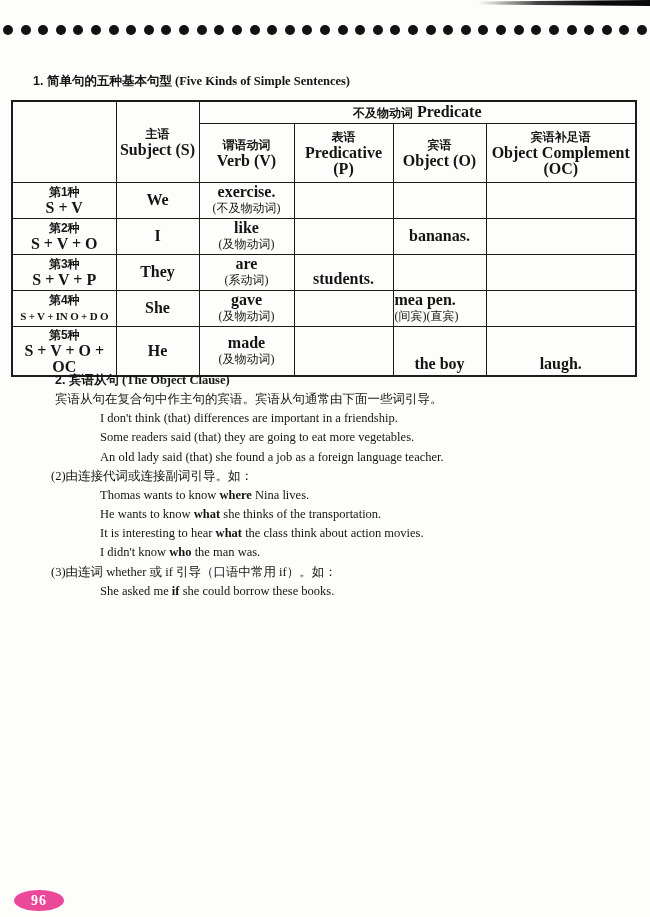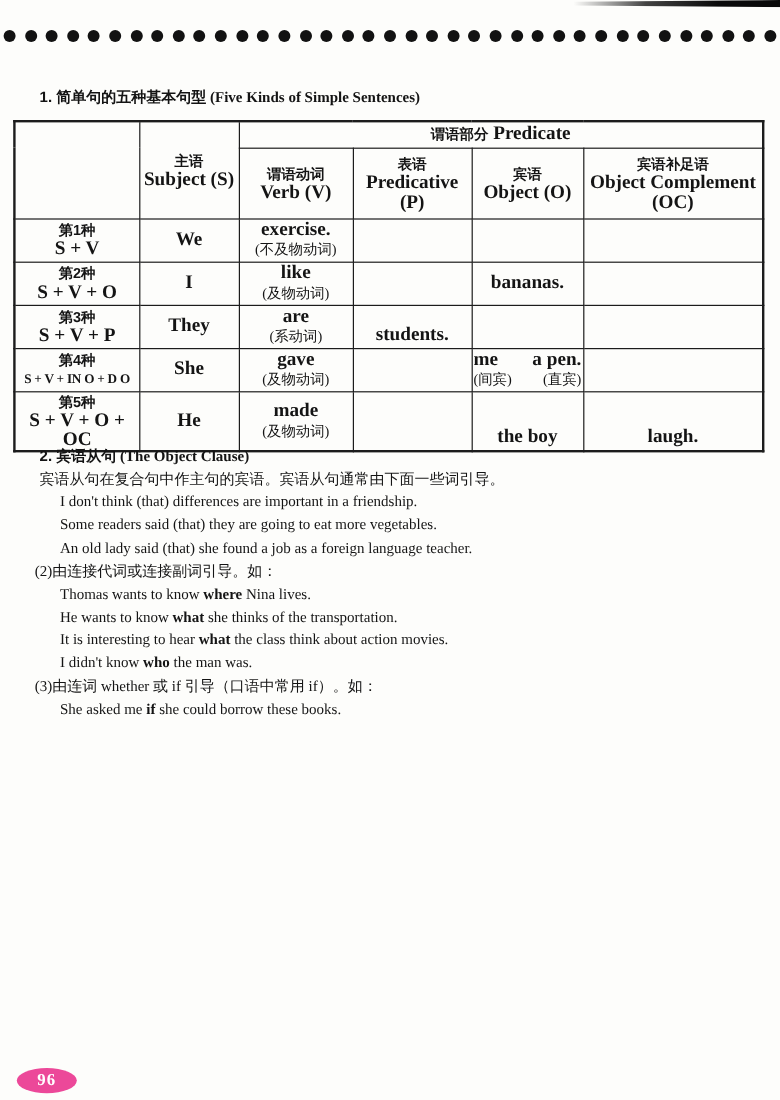--- a/index.html
+++ b/index.html
@@ -36,29 +36,29 @@
     overflow:hidden;
   }
   .row-pred { height:22px; }
   .row-subhead { height:59px; }
   .grammar-table tbody tr { height:36px; }
   .cell-zh { font-size:12px; line-height:16px; }
   .cell-en { font-weight:700; font-size:16px; line-height:16px; }
   .hdr .cell-zh { font-family:"Liberation Sans", "DejaVu Sans", sans-serif; font-weight:700; }
   .tight { font-size:11px; letter-spacing:-0.2px; white-space:nowrap; }
   td.low { vertical-align:bottom; padding-bottom:3px;margin-top:20px; }
-  .objrow { display:flex; justify-content:space-between; line-height:16px; }
+  .objrow { display:flex; justify-content:flex-start; line-height:16px; }
   .objrow span { flex:0 0 auto; }
 
   
-  .s2 { position:absolute; left:0; top:371px; right:0; font-size:12.5px; line-height:19.15px; }
+  .s2 { position:absolute; left:0; top:371px; right:0; font-size:12.5px; line-height:19.15px;padding-left:22px; }
   .s2 .line { white-space:nowrap; }
   .lead { margin-left:33px; }
   .ind0 { margin-left:29px; }
-  .ind1 { margin-left:50px; }
+  .ind1 { margin-left:78px; }
   .bold { font-weight:700; }
 
   
   .page-badge {
     position:absolute; left:14px; top:890px; width:50px; height:21px;
     background:#ec4899; border-radius:50%; color:#ffffff; text-align:center;
     font-weight:700; font-size:14px; line-height:21px; letter-spacing:1px;
   }
   .footer-label { position:absolute; left:78px; top:918px; font-weight:700; font-size:15.5px; }
 </style>
@@ -119,21 +119,21 @@
         <col style="width:93px">
         <col style="width:150px">
     </colgroup>
     <thead>
       <tr class="row-pred hdr">
         <th rowspan="2"></th>
         <th rowspan="2">
           <div class="cell-zh">主语</div>
           <div class="cell-en">Subject (S)</div>
         </th>
-        <th colspan="4"><span class="cell-zh">谓语部分</span><span class="cell-en"> Predicate</span></th>
+        <th colspan="4"><span class="cell-zh">不及物动词</span><span class="cell-en"> Predicate</span></th>
       </tr>
       <tr class="row-subhead hdr">
         <th>
           <div class="cell-zh">谓语动词</div>
           <div class="cell-en">Verb (V)</div>
         </th>
         <th>
           <div class="cell-zh">表语</div>
           <div class="cell-en">Predicative (P)</div>
         </th>

